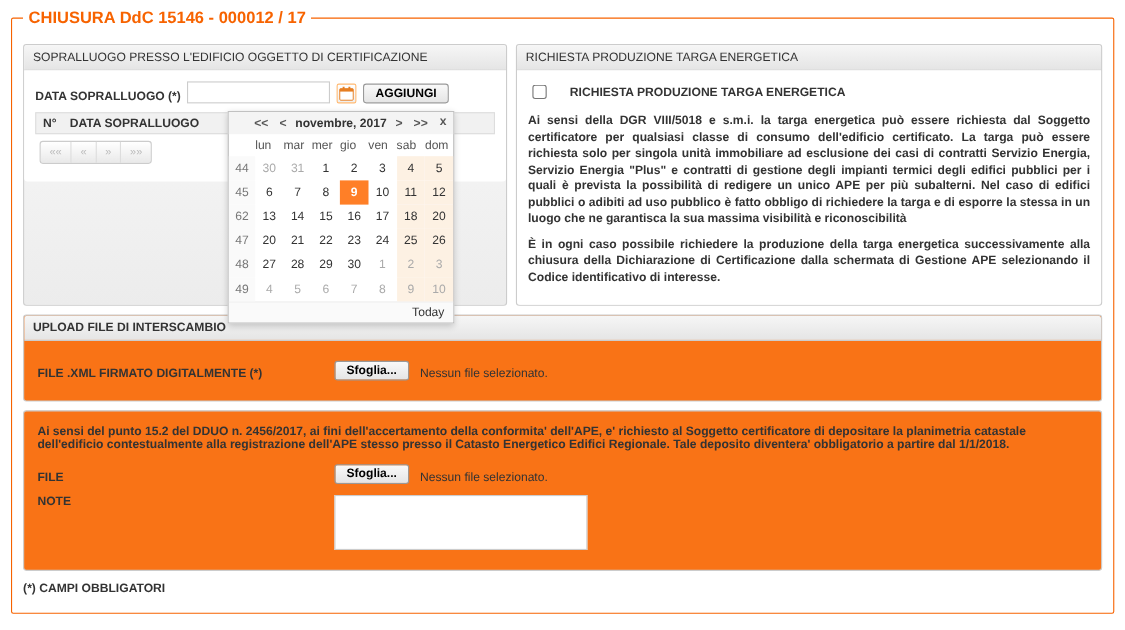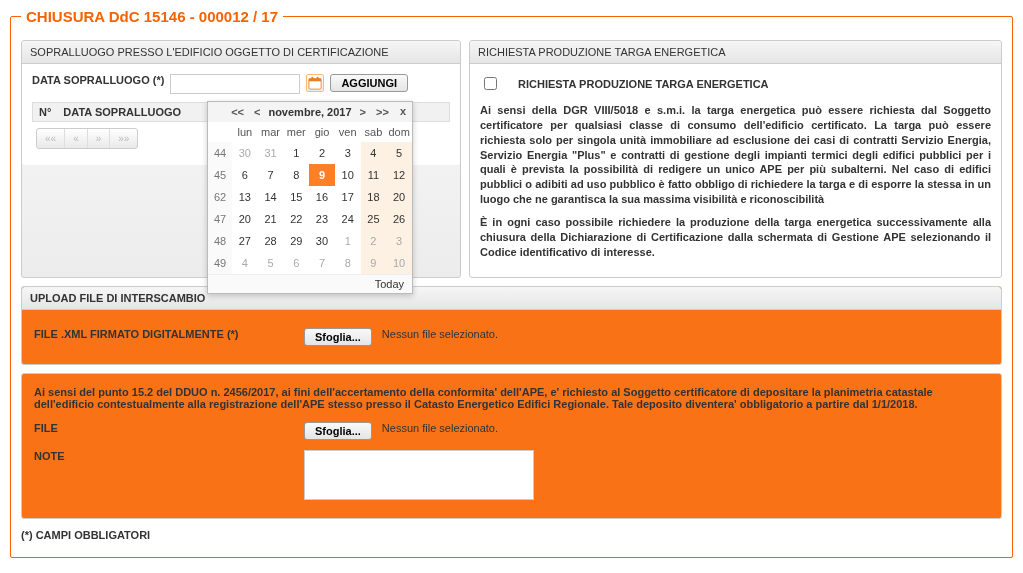--- a/index.html
+++ b/index.html
@@ -34,21 +34,21 @@
   .panel-right { flex: 1; }
   .panel-header {
     background: linear-gradient(#f6f6f6,#e5e5e5);
     border-bottom: 1px solid #ccc;
     padding: 5px 8px;
     font-weight: normal;
     font-size: 11px;
     border-radius: 3px 3px 0 0;
   }
   .panel-body { padding: 10px; background: #fff; border-radius: 0 0 3px 3px; font-size: 11px; }
-  .form-row { display: flex; align-items: flex-start; gap: 6px; margin-bottom: 8px; }
+  .form-row { display: flex; align-items: flex-end; gap: 6px; margin-bottom: 8px; }
   .label-bold { font-weight: bold; }
   .text-input {
     border: 1px solid #ccc; height: 20px; padding: 2px 4px; font-size: 11px;
   }
   .cal-icon {
     width: 18px; height: 18px; display: inline-flex; align-items: center; justify-content: center;
     background: linear-gradient(#fff,#eee); border: 1px solid #ffb972; border-radius: 2px; cursor: pointer;
   }
   .cal-icon svg { width: 14px; height: 14px; }
   .btn {
@@ -69,39 +69,39 @@
     box-shadow: 0 2px 6px rgba(0,0,0,0.2); font-size: 11px;
   }
   .cal-head {
     display: flex; align-items: center; justify-content: center;
     padding: 4px 0; background: #f4f4f4; font-weight: bold; gap: 6px;
     position: relative;
   }
   .cal-nav { cursor: pointer; padding: 0 2px; color: #555; user-select: none; }
   .cal-close { position: absolute; right: 6px; top: 3px; cursor: pointer; font-weight: bold; color: #555; }
   .cal-grid { display: grid; grid-template-columns: 24px repeat(7, 1fr); }
-  .cal-dowh { text-align: center; padding: 4px 0; color: #555; font-weight: normal; }
+  .cal-dowh { padding: 4px 0; color: #555; font-weight: normal; }
   .cal-week { text-align: center; padding: 5px 0; color: #777; background: #fafafa; }
   .cal-day { text-align: center; padding: 5px 0; cursor: pointer; }
   .cal-day.other { color: #aaa; }
   .cal-day.weekend { background: #fdf1e3; }
   .cal-day.today { background: #ff7f27; color: #fff; font-weight: bold; }
   .cal-foot { text-align: right; padding: 3px 8px; background: #fafafa; border-top: 1px solid #eee; cursor:pointer; }
 
   .richiesta-body p { margin: 0 0 8px 0; text-align: justify; line-height: 1.35; }
   .check-row { display: flex; align-items: center; gap: 18px; margin-bottom: 10px; }
 
   .section { margin-top: 8px; border: 1px solid #ccc; border-radius: 3px; background: #f97316; }
   .section-header {
     background: linear-gradient(#f6f6f6,#e5e5e5);
     border-bottom: 1px solid #ccc;
     padding: 5px 8px; font-weight: bold; border-radius: 3px 3px 0 0;
   }
   .section-body { padding: 12px; }
-  .file-row { display: flex; align-items: flex-start; gap: 10px; margin: 6px 0; }
+  .file-row { display: flex; align-items: flex-end; gap: 10px; margin: 6px 0; }
   .file-label { width: 260px; font-weight: bold; }
   .file-btn { padding: 2px 10px; }
   .notes { width: 230px; height: 50px; border: 1px solid #ccc; resize: none; font-family: inherit; font-size: 11px; }
   .bottom-row { display: flex; justify-content: space-between; align-items: flex-end; margin-top: 10px; }
   .mandatory { font-weight: bold; font-size: 11px; margin-bottom: 6px; }
 </style>
 </head>
 <body>
 
 <fieldset class="outer">

